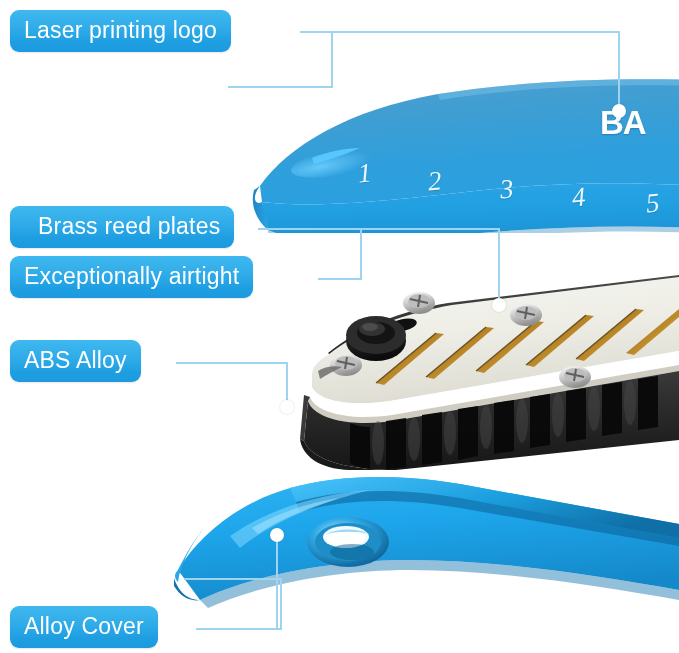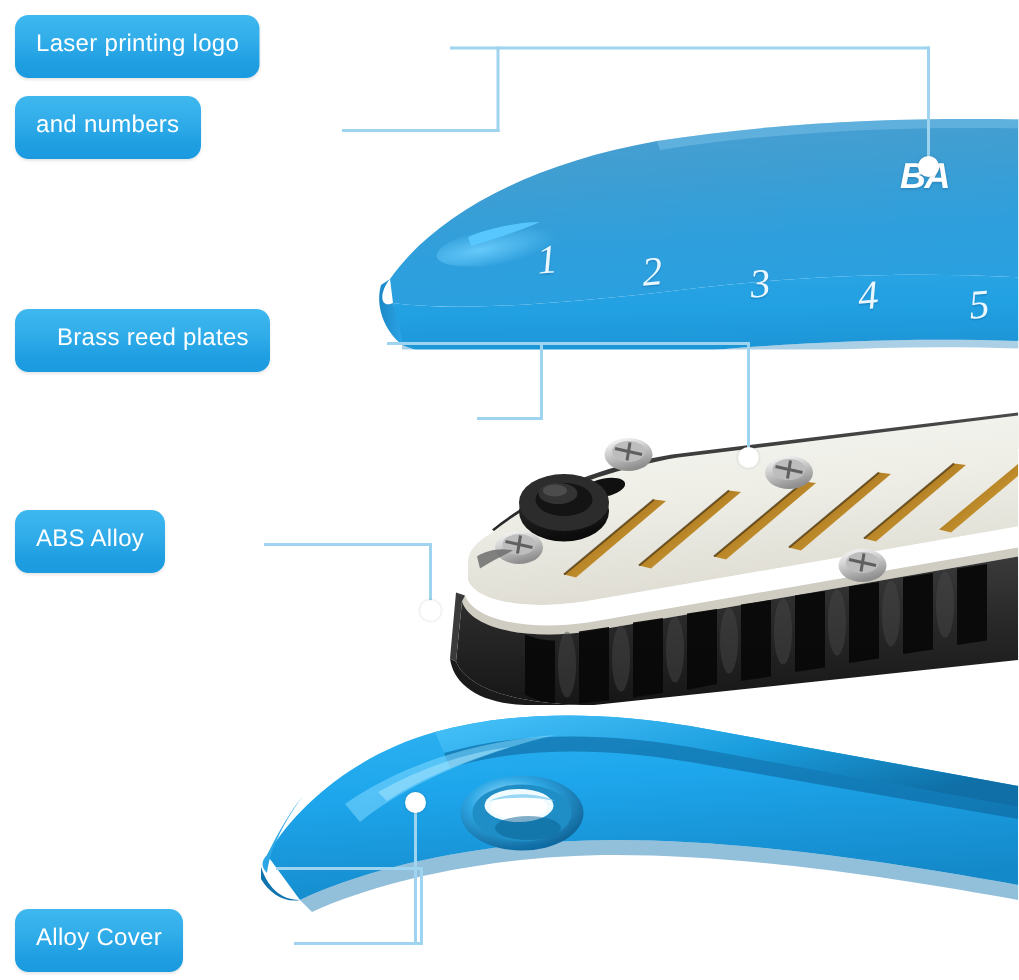--- a/index.html
+++ b/index.html
@@ -15,21 +15,21 @@
   }
 
   
   .pill{
     position:absolute;
     display:flex;align-items:center;
     box-sizing:border-box;
     padding:0 14px 2px 14px;
     border-radius:9px;
     color:#ffffff;
-    font-size:16px;
+    font-size:23px;
     font-weight:400;
     letter-spacing:.2px;
     white-space:nowrap;
     background:linear-gradient(180deg,#3fb8ef 0%,#30ace9 42%,#1f9fe2 75%,#1b9adf 100%);
     box-shadow:0 1px 2px rgba(0,0,0,.10);
     z-index:40;
   }
 
   
   .ln{position:absolute;background:#9ed4ef;z-index:30;}
@@ -60,23 +60,22 @@
     font-weight:400;
     font-family:"Liberation Serif", serif;
     text-shadow:0 1px 1px rgba(0,60,110,.25);
     z-index:14;
     user-select:none;
   }
   #logotext{
     position:absolute;
     left:600px;top:104px;
     color:#ffffff;
-    font-style:italic;
     font-weight:bold;
-    font-size:24px;
+    font-size:33px;
     letter-spacing:-1px;
     font-family:"Liberation Sans", sans-serif;
     text-shadow:0 1px 2px rgba(0,70,120,.35);
     z-index:14;
     overflow:hidden;
     width:79px;
     user-select:none;
   }
 
   
@@ -336,23 +335,23 @@
   <div class="dot" style="left:280px;top:400px;"></div>
 
   <div class="ln h" style="left:184px;top:578px;width:97px;"></div>
   <div class="ln h" style="left:196px;top:628px;width:85px;"></div>
   <div class="ln v" style="left:280px;top:578px;height:52px;"></div>
   <div class="ln v" style="left:276px;top:538px;height:92px;"></div>
   <div class="dot" style="left:270px;top:528px;"></div>
 
   <div class="pill" style="left:10px;top:10px;height:42px;">Laser printing logo</div>
 
-  <div class="pill" style="left:10px;top:64px;height:42px;">and numbers</div>
 
   <div class="pill" style="left:10px;top:206px;height:42px;padding-left:28px;">Brass reed plates</div>
 
+  <div class="pill" style="left:10px;top:256px;height:42px;">Exceptionally airtight</div>
 
   <div class="pill" style="left:10px;top:340px;height:42px;">ABS Alloy</div>
 
 
   <div class="pill" style="left:10px;top:606px;height:42px;">Alloy Cover</div>
 
 </div>
 
 </body></html>

